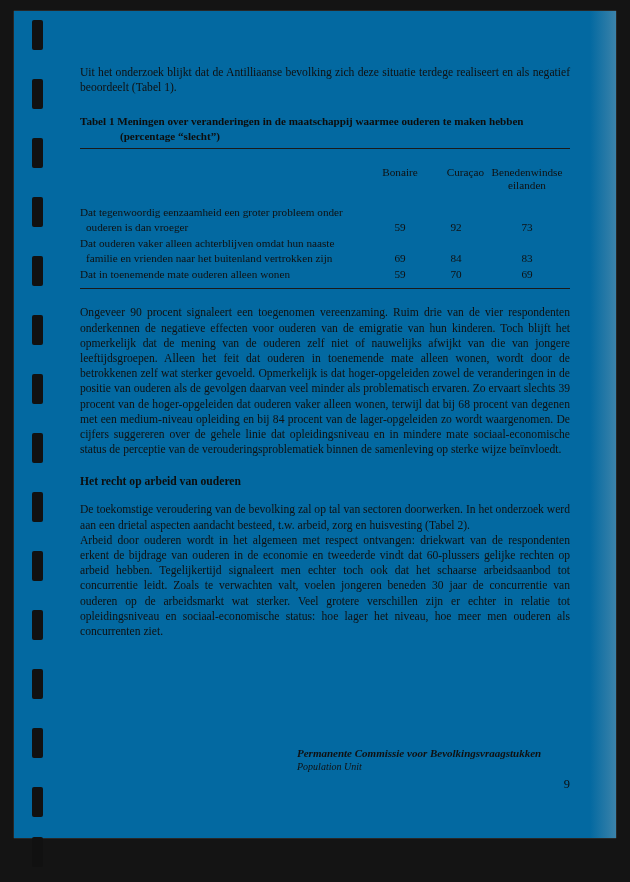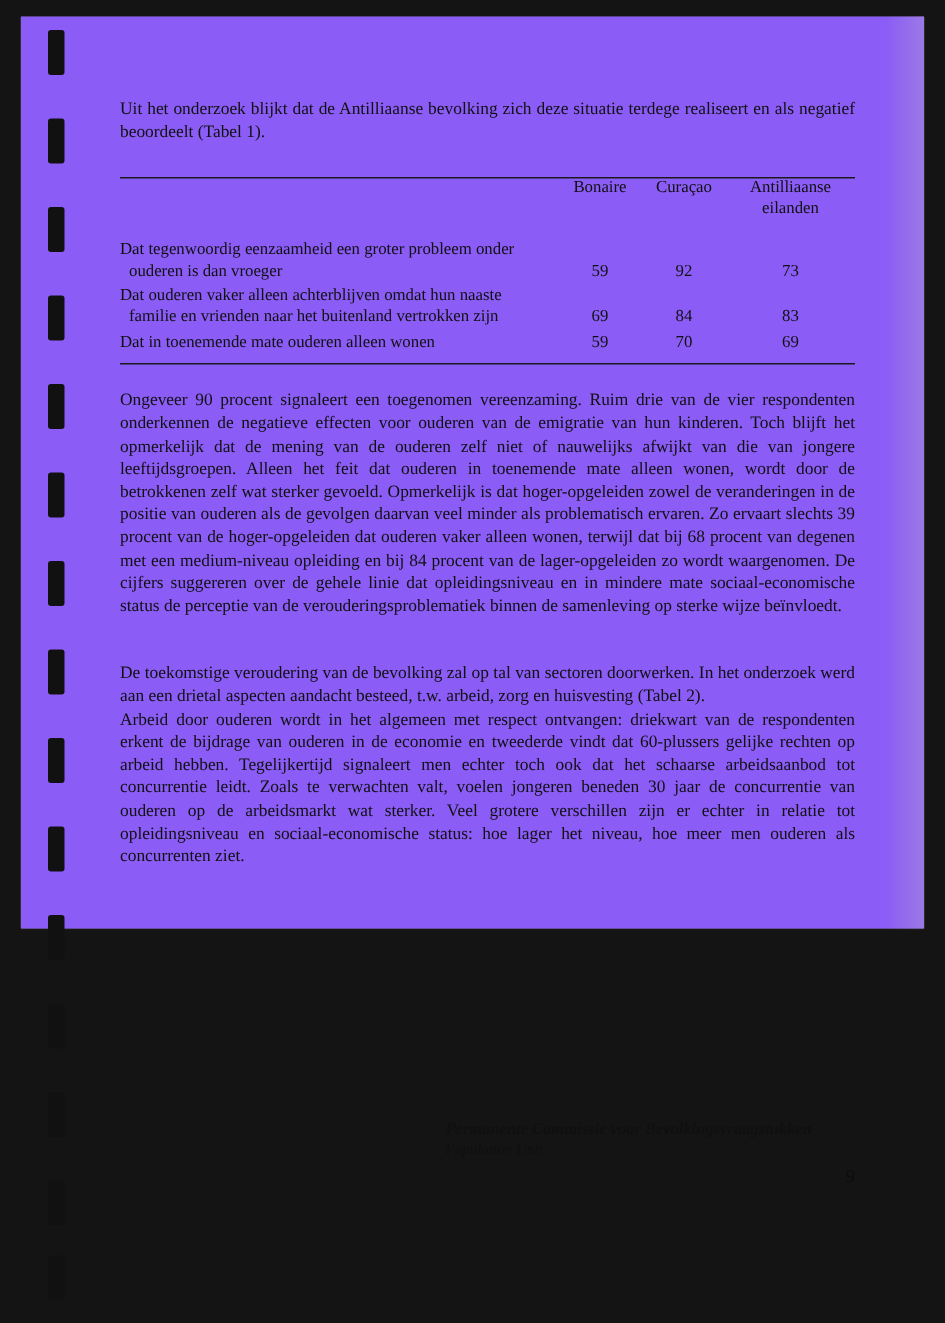--- a/index.html
+++ b/index.html
@@ -18,22 +18,22 @@
     width: 630px;
     height: 882px;
     background: #141414;
   }
   
   #page {
     position: absolute;
     left: 14px;
     top: 11px;
     width: 602px;
-    height: 608px;
-    background: #8b5cf6;
+    height: 827px;
+    background: #0369a1;
     box-shadow: 0 0 1px #888;
   }
   
   #page::after {
     content: "";
     position: absolute;
     right: 0; top: 0; bottom: 0;
     width: 26px;
     background: linear-gradient(to right, rgba(255,255,255,0), rgba(190,190,190,.30));
     pointer-events: none;
@@ -93,32 +93,32 @@
     margin: 4px 0 0 0;
     width: 100%;
   }
   hr.rule.bottom { margin-top: 5px; }
 
   table.data {
     width: 100%;
     border-collapse: collapse;
     font-size: 11.2px;
     color: #101010;
-    margin-top: 0;
+    margin-top: 17px;
   }
   table.data th {
     font-weight: normal;
     text-align: center;
     vertical-align: top;
     padding: 0 0 13px 0;
     line-height: 13.4px;
   }
   table.data th.lbl { width: 292px; }
   table.data th.c1 { width: 56px; }
-  table.data th.c2 { width: 56px; }
+  table.data th.c2 { width: 56px; text-align: right; }
   table.data th.c3 { width: 86px; }
   table.data td {
     vertical-align: bottom;
     padding: 0 0 2px 0;
     line-height: 14.4px;
   }
   table.data td.label {
     text-align: left;
     padding-right: 6px;
   }
@@ -193,31 +193,35 @@
       <div class="hole" style="top:776px"></div>
       <div class="hole" style="top:826px"></div>
     </div>
 
     <div id="content">
 
       <p class="body-text lead">Uit het onderzoek blijkt dat de Antilliaanse bevolking zich deze situatie terdege realiseert en als negatief beoordeelt (Tabel 1).</p>
 
       <div class="gap-a"></div>
 
+      <div class="tbl-title">
+        <span>Tabel 1 Meningen over veranderingen in de maatschappij waarmee ouderen te maken hebben</span>
+        <span class="sub">(percentage “slecht”)</span>
+      </div>
 
       <hr class="rule">
 
       <table class="data">
         <thead>
           <tr>
             <th class="lbl"></th>
             <th class="c1">Bonaire</th>
             <th class="c2">Curaçao</th>
             <th class="c3">
-              <span>Antilliaanse</span><br>
+              <span>Benedenwindse</span><br>
               <span>eilanden</span>
             </th>
           </tr>
         </thead>
         <tbody>
           <tr>
             <td class="label">
               <span>Dat tegenwoordig eenzaamheid een groter probleem onder</span>
               <span class="l2">ouderen is dan vroeger</span>
             </td>
@@ -246,20 +250,21 @@
       </table>
 
       <hr class="rule bottom">
 
       <div class="gap-c"></div>
 
       <p class="body-text">Ongeveer 90 procent signaleert een toegenomen vereenzaming. Ruim drie van de vier respondenten onderkennen de negatieve effecten voor ouderen van de emigratie van hun kinderen. Toch blijft het opmerkelijk dat de mening van de ouderen zelf niet of nauwelijks afwijkt van die van jongere leeftijdsgroepen. Alleen het feit dat ouderen in toenemende mate alleen wonen, wordt door de betrokkenen zelf wat sterker gevoeld. Opmerkelijk is dat hoger-opgeleiden zowel de veranderingen in de positie van ouderen als de gevolgen daarvan veel minder als problematisch ervaren. Zo ervaart slechts 39 procent van de hoger-opgeleiden dat ouderen vaker alleen wonen, terwijl dat bij 68 procent van degenen met een medium-niveau opleiding en bij 84 procent van de lager-opgeleiden zo wordt waargenomen. De cijfers suggereren over de gehele linie dat opleidingsniveau en in mindere mate sociaal-economische status de perceptie van de verouderingsproblematiek binnen de samenleving op sterke wijze beïnvloedt.</p>
 
       <div class="gap-d"></div>
 
+      <h2 class="section">Het recht op arbeid van ouderen</h2>
 
       <div class="gap-e"></div>
 
       <p class="body-text">De toekomstige veroudering van de bevolking zal op tal van sectoren doorwerken. In het onderzoek werd aan een drietal aspecten aandacht besteed, t.w. arbeid, zorg en huisvesting (Tabel 2).</p>
       <p class="body-text">Arbeid door ouderen wordt in het algemeen met respect ontvangen: driekwart van de respondenten erkent de bijdrage van ouderen in de economie en tweederde vindt dat 60-plussers gelijke rechten op arbeid hebben. Tegelijkertijd signaleert men echter toch ook dat het schaarse arbeidsaanbod tot concurrentie leidt. Zoals te verwachten valt, voelen jongeren beneden 30 jaar de concurrentie van ouderen op de arbeidsmarkt wat sterker. Veel grotere verschillen zijn er echter in relatie tot opleidingsniveau en sociaal-economische status: hoe lager het niveau, hoe meer men ouderen als concurrenten ziet.</p>
 
     </div>
 
     <div id="footer">
       <div class="foot-line1">Permanente Commissie voor Bevolkingsvraagstukken</div>

